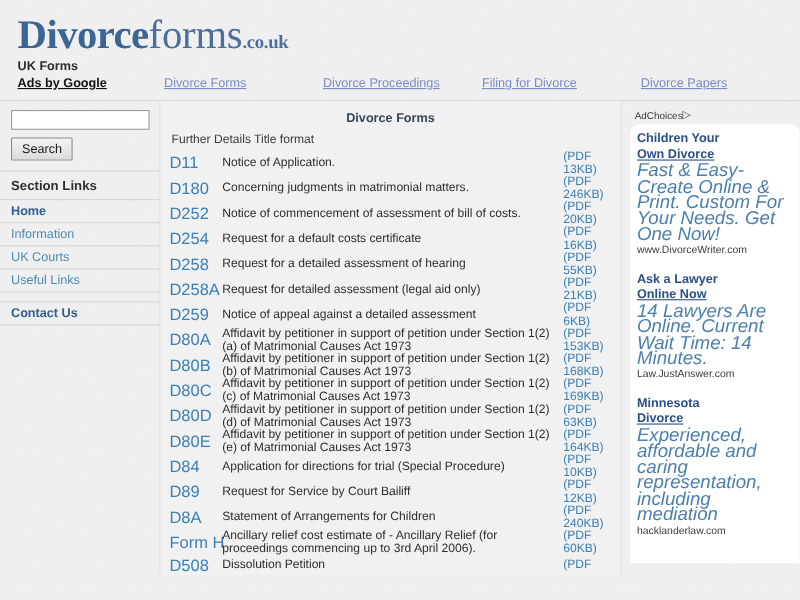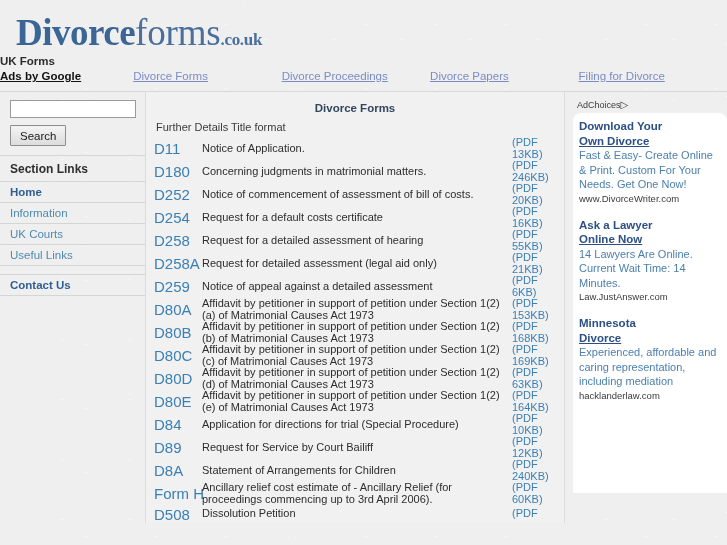--- a/index.html
+++ b/index.html
@@ -66,20 +66,21 @@
     font-weight: bold;
     color: #4a6f9c;
     letter-spacing: -0.3px;
   }
 
   
   .adnav {
     position: relative;
     z-index: 2;
     height: 38px;
+    padding-left: 16px;
     box-sizing: border-box;
     border-bottom: 1px solid #d8d8d8;
   }
   .adnav-title {
     font-size: 11.5px;
     font-weight: bold;
     color: #2c2c2c;
     line-height: 13px;
     padding-top: 1px;
   }
@@ -286,23 +287,24 @@
     font-size: 11.5px;
     font-weight: bold;
     color: #2c4f86;
     line-height: 14.5px;
   }
   .ad-head .ad-head-l2 {
     text-decoration: underline;
     display: block;
   }
   .ad-body {
-    font-size: 11px;
+    font-size: 17px;
     color: #4b7fae;
     line-height: 14.5px;
+    font-style: italic;
   }
   .ad-url {
     font-size: 9.5px;
     color: #3b3b3b;
     line-height: 12px;
     margin-top: 1px;
     word-break: break-all;
   }
 </style>
 </head>
@@ -316,22 +318,22 @@
   </div>
 </div>
 
 <div class="adnav">
   <div class="adnav-title">UK Forms</div>
   <div class="adnav-row">
     <span class="adnav-brand">Ads by Google</span>
     <span class="adnav-links">
       <span class="adnav-link">Divorce Forms</span>
       <span class="adnav-link">Divorce Proceedings</span>
+      <span class="adnav-link">Filing for Divorce</span>
       <span class="adnav-link">Divorce Papers</span>
-      <span class="adnav-link">Filing for Divorce</span>
     </span>
   </div>
 </div>
 
 <div class="layout">
 
   <div class="sidebar">
     <div class="search-box">
       <input class="search-input" type="text" placeholder="" style="">
       <button class="search-button">Search</button>
@@ -441,21 +443,21 @@
     </div>
   </div>
 
   <div class="adcol">
     <div class="adchoices">
       <span>AdChoices</span>
       <span class="adchoices-icon">▷</span>
     </div>
     <div class="adpanel">
         <div class="ad-unit">
-          <div class="ad-head"><span>Download Your</span><span class="ad-head-l2">Own Divorce</span></div>
+          <div class="ad-head"><span>Children Your</span><span class="ad-head-l2">Own Divorce</span></div>
           <div class="ad-body">Fast &amp; Easy- Create Online &amp; Print. Custom For Your Needs. Get One Now!</div>
           <div class="ad-url">www.DivorceWriter.com</div>
         </div>
         <div class="ad-unit">
           <div class="ad-head"><span>Ask a Lawyer</span><span class="ad-head-l2">Online Now</span></div>
           <div class="ad-body">14 Lawyers Are Online. Current Wait Time: 14 Minutes.</div>
           <div class="ad-url">Law.JustAnswer.com</div>
         </div>
         <div class="ad-unit">
           <div class="ad-head"><span>Minnesota</span><span class="ad-head-l2">Divorce</span></div>

